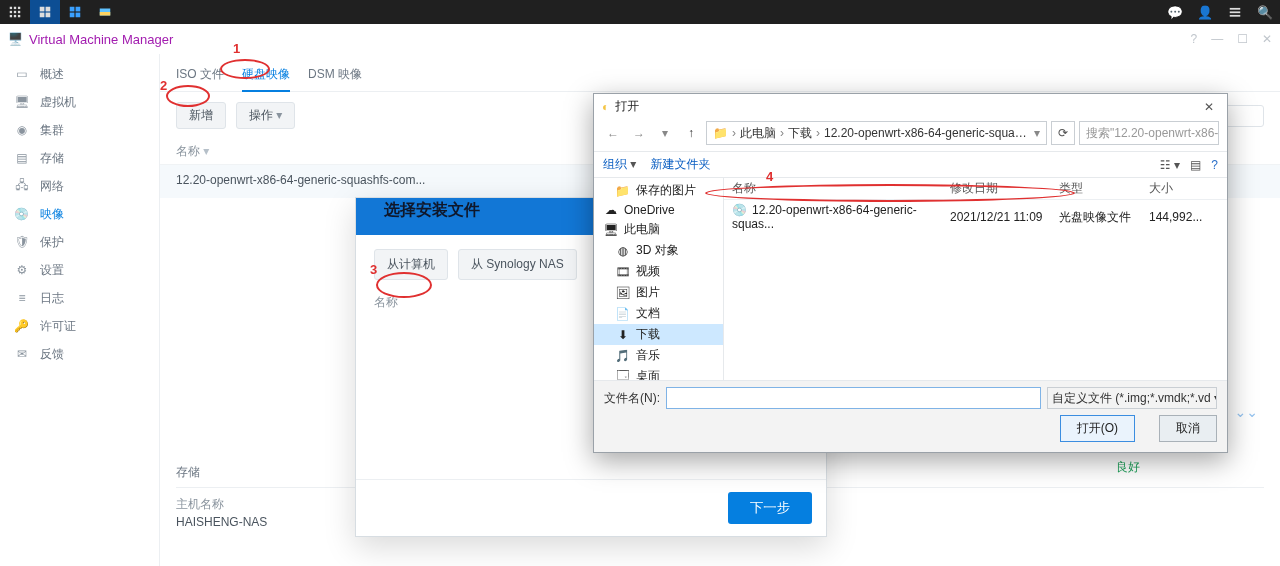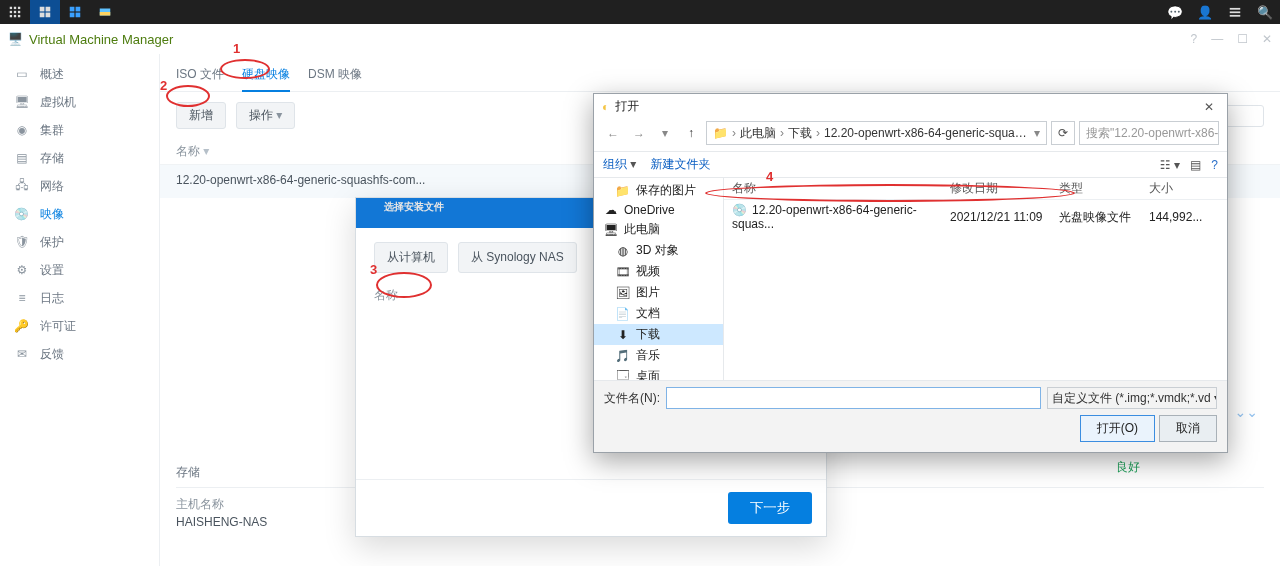--- a/index.html
+++ b/index.html
@@ -9,21 +9,21 @@
   
   .taskbar { height: 24px; background: #202020; display: flex; align-items: center; justify-content: space-between; color: #ccc; }
   .tb-left, .tb-right { display: flex; align-items: center; }
   .tb-btn { width: 30px; height: 24px; display: flex; align-items: center; justify-content: center; color: #ddd; font-size: 13px; }
   .tb-btn.sel { background: #0d4e94; }
   .tb-btn svg { width: 14px; height: 14px; }
 
   
   .app { position: absolute; top: 24px; left: 0; right: 0; bottom: 0; background: #fff; display: flex; flex-direction: column; }
   .titlebar { height: 30px; display: flex; align-items: center; padding: 0 8px; color: #888; gap: 6px; }
-  .titlebar .title { flex: 1; color: #4d7c0f; font-size: 13px; }
+  .titlebar .title { flex: 1; color: #a21caf; font-size: 13px; }
   .winctl { display:flex; gap:14px; color:#c0c6cc; }
   .winctl span { cursor: default; }
 
   .app-body { flex:1; display:flex; min-height:0; }
 
   
   .sidebar { width: 160px; border-right: 1px solid #eceff2; padding-top: 6px; }
   .side-item { display:flex; align-items:center; gap:10px; height: 28px; padding: 0 14px; color:#6b7682; }
   .side-item .ico { width:16px; height:16px; display:flex; align-items:center; justify-content:center; color:#8a949e; }
   .side-item.active { color:#057fe0; }
@@ -52,21 +52,21 @@
 
   .storage-block { padding: 0 16px; margin-top: 260px; }
   .sect-title { color:#6b7682; padding: 6px 0; border-bottom:1px solid #eceff2; }
   .sect-label { color:#8a949e; padding:8px 0 2px 0; }
   .sect-value { color:#4a545e; }
   .status-ok { position:absolute; right:140px; bottom:90px; color:#1fa05a; }
 
   
   .modal1 { position:absolute; left:355px; top:197px; width:472px; height:340px; background:#fff; border:1px solid #d7dde2; box-shadow:0 10px 30px rgba(0,0,0,.15); display:flex; flex-direction:column; z-index:10; }
   .m1-header { background:#1277d6; color:#fff; padding:10px 14px 2px 14px; font-size:12px; }
-  .m1-sub { background:#1277d6; color:#e5e5e5; padding:2px 14px 14px 28px; font-size:10px; font-weight:600; }
+  .m1-sub { background:#1277d6; color:#0f172a; padding:2px 14px 14px 28px; font-size:16px; font-weight:600; }
   .m1-body { flex:1; padding:14px 18px; }
   .m1-row-btns { display:flex; gap:10px; }
   .m1-btn { background:#f2f4f6; border:1px solid #dfe4e9; border-radius:3px; padding:6px 12px; color:#4a545e; cursor:pointer; }
   .m1-th { display:flex; gap:40px; color:#8a949e; margin-top:14px; }
   .m1-th .mc-name{flex:1;} .m1-th .mc-file{flex:1;}
   .m1-footer { display:flex; justify-content:flex-end; padding:12px 14px; border-top:1px solid #eceff2; }
   .m1-next { background:#057fe0; color:#fff; border:none; border-radius:3px; padding:7px 22px; cursor:pointer; }
 
   
   .opendlg { position:absolute; left:593px; top:93px; width:635px; height:360px; background:#fff; border:1px solid #9aa1a8; box-shadow:0 8px 26px rgba(0,0,0,.35); z-index:20; display:flex; flex-direction:column; font-family:"Segoe UI","Microsoft YaHei",sans-serif; }
@@ -92,21 +92,21 @@
   .od-list { flex:1; overflow:auto; }
   .od-cols { display:flex; padding:2px 8px; color:#555; border-bottom:1px solid #eceff2; }
   .lc-name{flex:2;} .lc-date{flex:1;} .lc-type{width:90px;} .lc-size{width:70px;}
   .od-row{ display:flex; padding:3px 8px; color:#222; align-items:center; }
   .od-row .ico{ width:16px; display:inline-flex; justify-content:center; margin-right:4px;}
   .od-bottom { border-top:1px solid #e6e9ec; padding:6px 10px 10px 10px; display:flex; flex-direction:column; gap:6px; background:#f3f3f3;}
   .od-row1{display:flex; align-items:center; gap:6px;}
   .od-row1 .lbl{color:#333;}
   .od-row1 .fn{flex:1; border:1px solid #7fb3e6; height:22px; padding:0 4px; background:#fff;}
   .od-row1 .ft{width:170px; border:1px solid #c9ced3; height:22px; padding:0 4px; color:#333; display:flex; align-items:center; white-space:nowrap; overflow:hidden;}
-  .od-row2{display:flex; justify-content:flex-end; gap:4px;}
+  .od-row2{display:flex; justify-content:flex-end; gap:24px;}
   .od-btn{ border:1px solid #a9b1b8; background:#e9eef2; padding:4px 16px; cursor:default; color:#222;}
   .od-btn.primary{ border:1px solid #3b8de0; background:#eaf3fc;}
 
   
   .anno { position:absolute; border:2px solid #e03030; border-radius:50%; z-index:30; }
   .anno-lbl { position:absolute; color:#e03030; font-size:13px; z-index:31; font-weight:600; }
   #anno1 { left:220px; top:59px; width:50px; height:20px; }
   #lbl1  { left:233px; top:41px; }
   #anno2 { left:166px; top:85px; width:44px; height:22px; }
   #lbl2  { left:160px; top:78px; }

